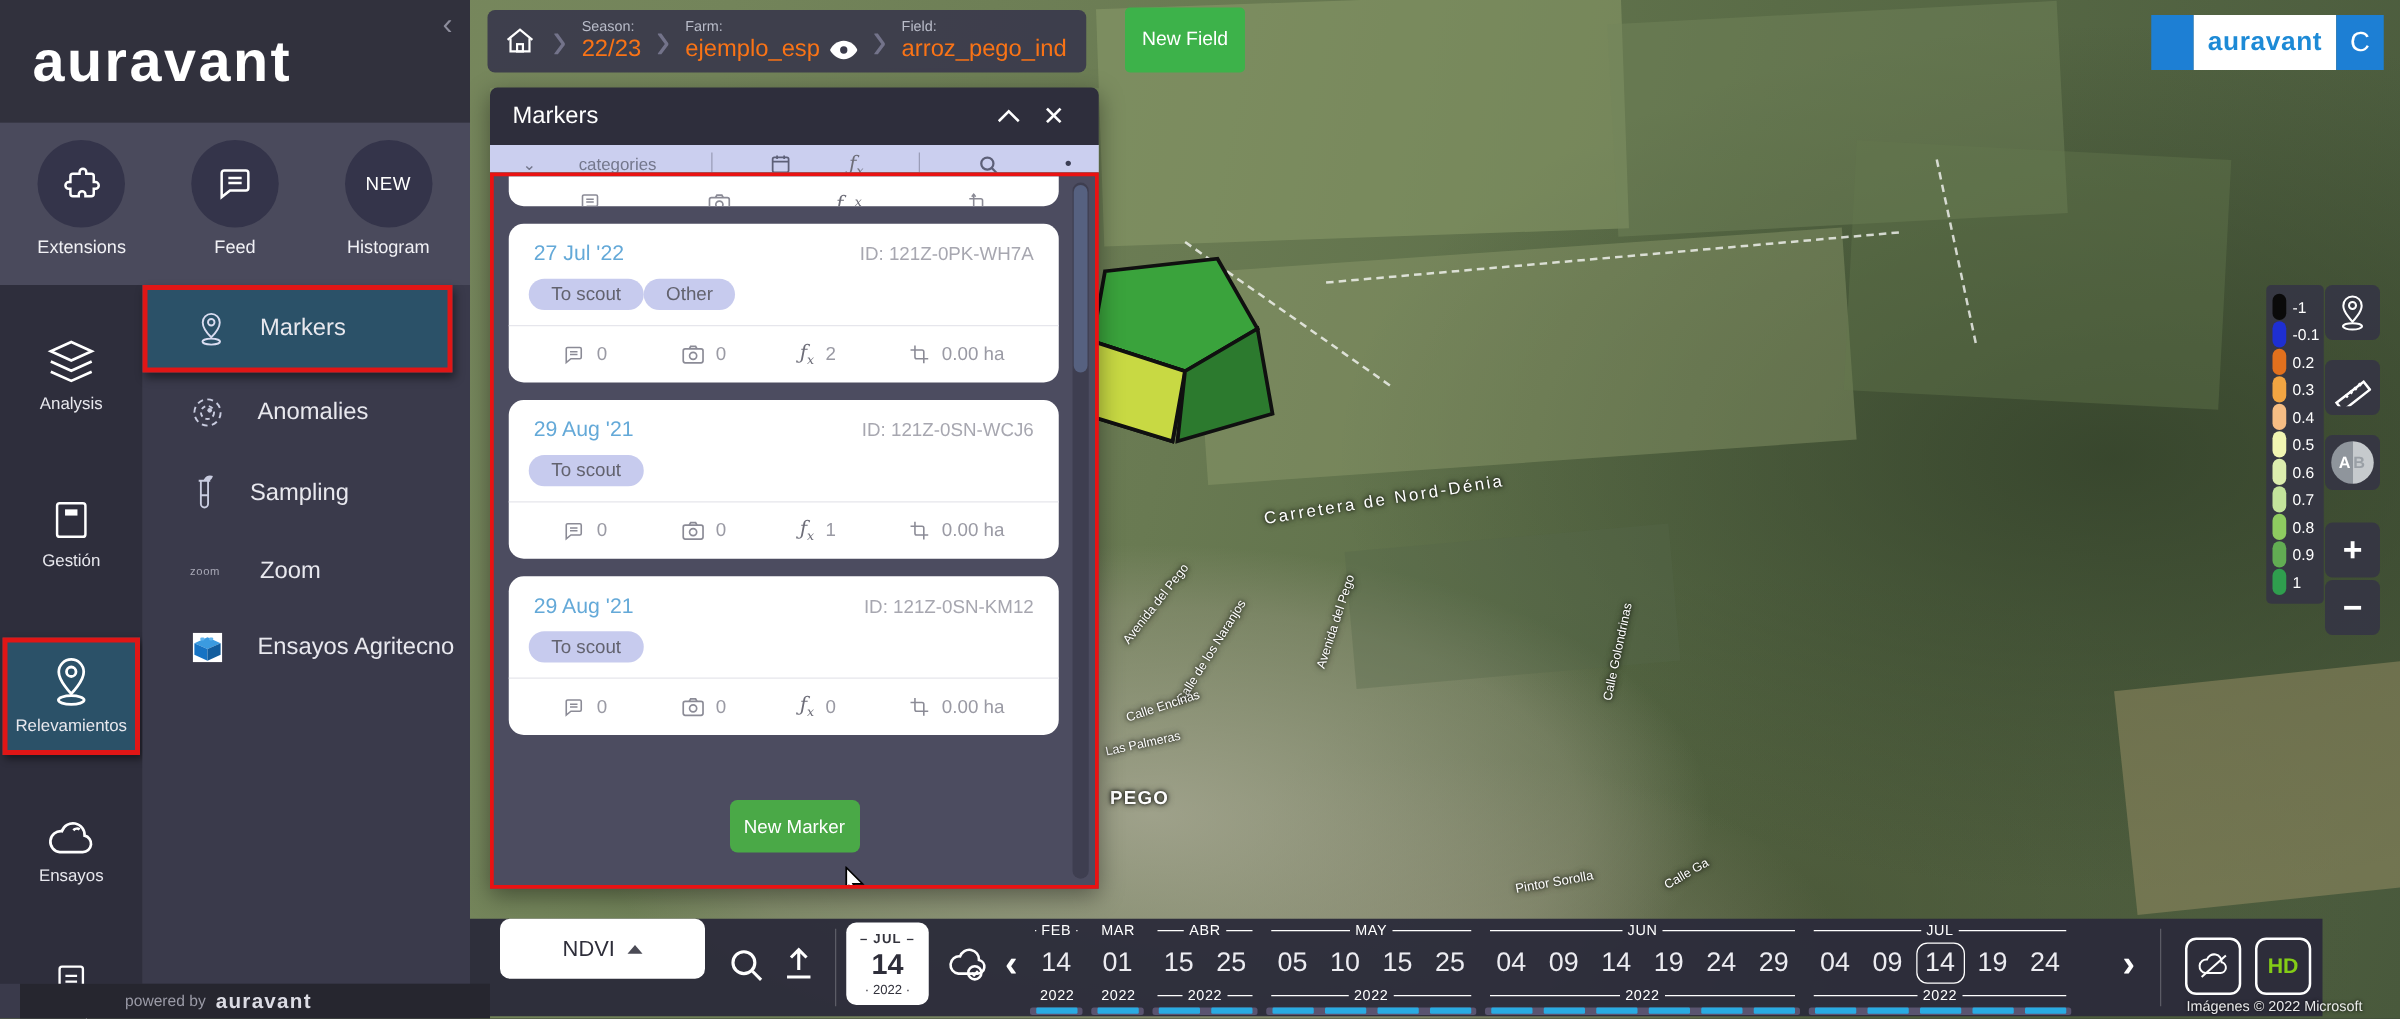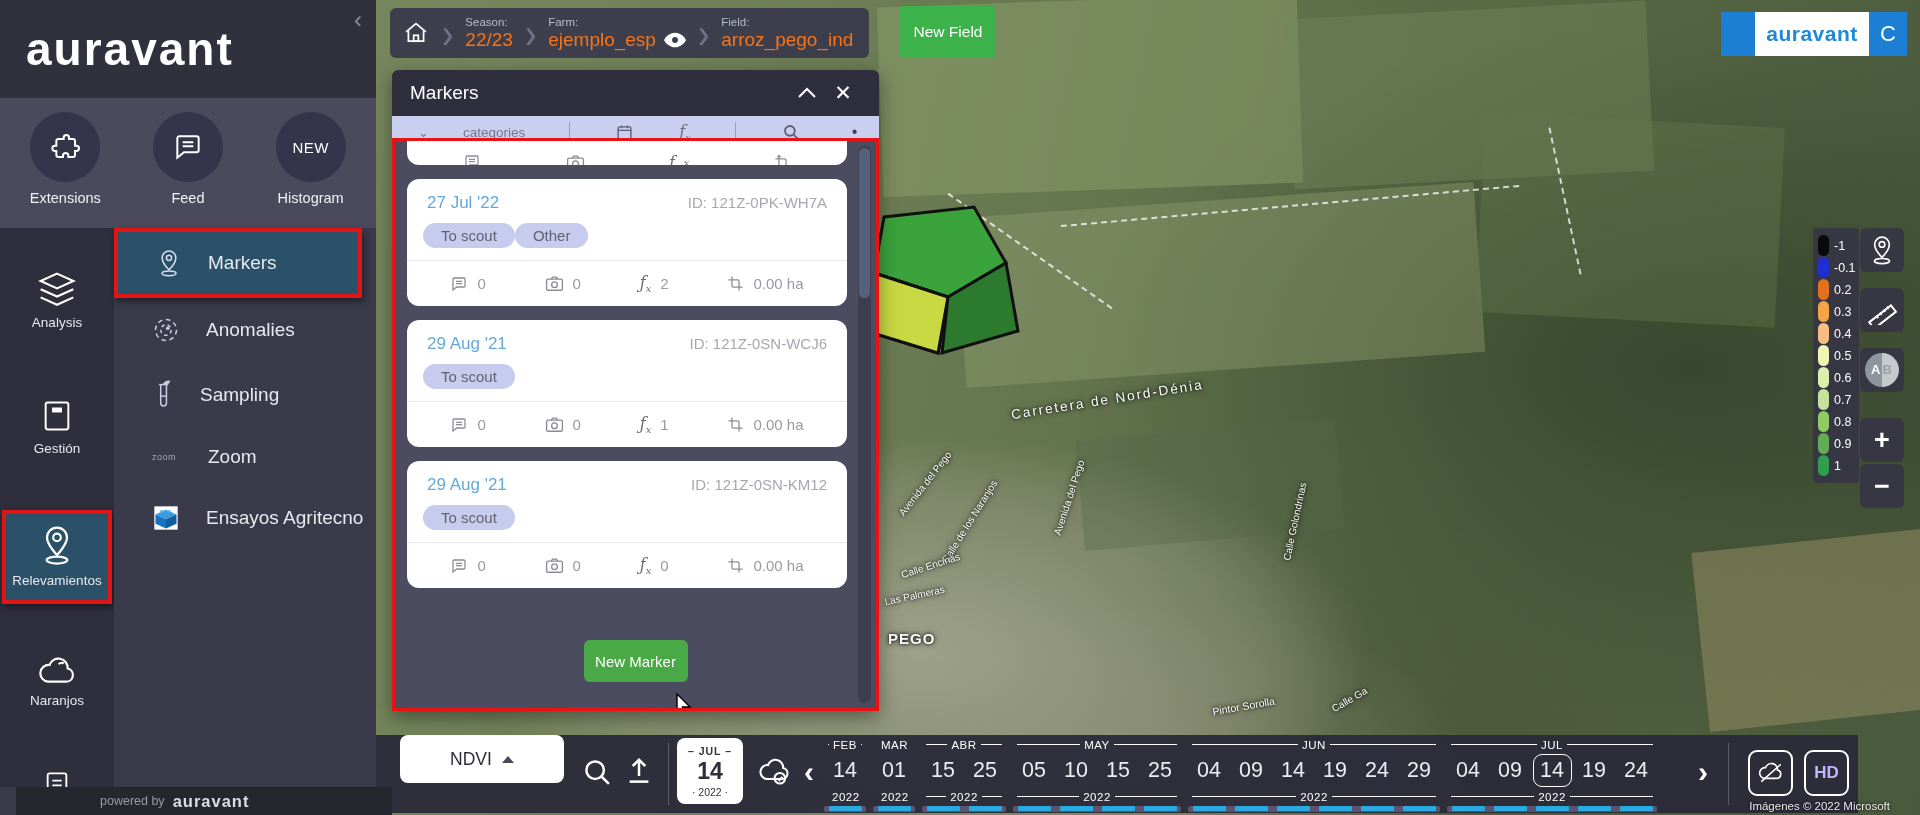--- a/index.html
+++ b/index.html
@@ -145,21 +145,21 @@
   .tl-row { display:flex; align-items:center; height:15px; }
   .tl-row .line { flex:1; height:1.5px; background:#fff; margin:0 4px; }
   .tl-mlabel { color:#fff; font-size:11.5px; letter-spacing:.5px; }
   .tl-days { display:flex; height:37px; align-items:center; }
   .tl-day { width:42px; text-align:center; color:#ececf1; font-size:21.5px; cursor:pointer; }
   .tl-day.sel { border:1.5px solid #fff; border-radius:9px; padding:3px 0; width:39px; margin:0 1.5px; }
   .tl-dashes { display:flex; height:6px; margin-top:2px; background:#5a5470; border-radius:2px; }
   .tl-dashes .dash { width:33px; height:5px; background:#29abe2; margin:0 4.5px; border-radius:1px; }
   #bb-divider2 { position:absolute; left:1352px; top:8px; width:1px; height:62px; background:rgba(255,255,255,.22); }
   .bb-btn { position:absolute; top:15px; width:45px; height:46px; border:2px solid #fff; border-radius:9px;
-    display:flex; align-items:center; justify-content:center; color:#c4b5fd; cursor:pointer; background:transparent; }
+    display:flex; align-items:center; justify-content:center; color:#84cc16; cursor:pointer; background:transparent; }
   #hd-btn { left:1428px; font-size:17px; font-weight:bold; font-family:"Liberation Sans",sans-serif; }
   #cloudoff-btn { left:1372px; }
 </style>
 </head>
 <body>
 
 <div id="app">
 
   <div id="map"></div>
   <div class="patch" style="left:880px;top:0;width:420px;height:190px;background:#8a9a6a;transform:rotate(-2deg);"></div>
@@ -246,21 +246,21 @@
             <circle cx="12" cy="8.2" r="2.4"></circle>
             <ellipse cx="12" cy="22.5" rx="6.5" ry="2.2"></ellipse>
           </svg>
         <span>Relevamientos</span>
       </div>
       <div class="nav-item" style="margin-top:40px;">
         <svg class="nicon" width="40" height="32" viewBox="0 0 24 18" fill="none" stroke="#fff" stroke-width="1.3">
             <path d="M6.5 16h11a4 4 0 0 0 .9-7.9A5.6 5.6 0 0 0 7.5 6a4.8 4.8 0 0 0-1 10z"></path>
             <path d="M13 5.5c.8-.8 2.2-1 3-.3"></path>
           </svg>
-        <span>Naranjos</span>
+        <span>Ensayos</span>
       </div>
       <div class="nav-item" style="margin-top:38px;">
         <svg class="nicon" width="32" height="36" viewBox="0 0 24 24" fill="none" stroke="#fff" stroke-width="1.4">
             <rect x="5" y="2.5" width="14" height="19" rx="1.5"></rect>
             <path d="M8.5 8h7M8.5 11.5h7M8.5 15h4.5"></path>
           </svg>
         <span>reports</span>
       </div>
     </div>
 

